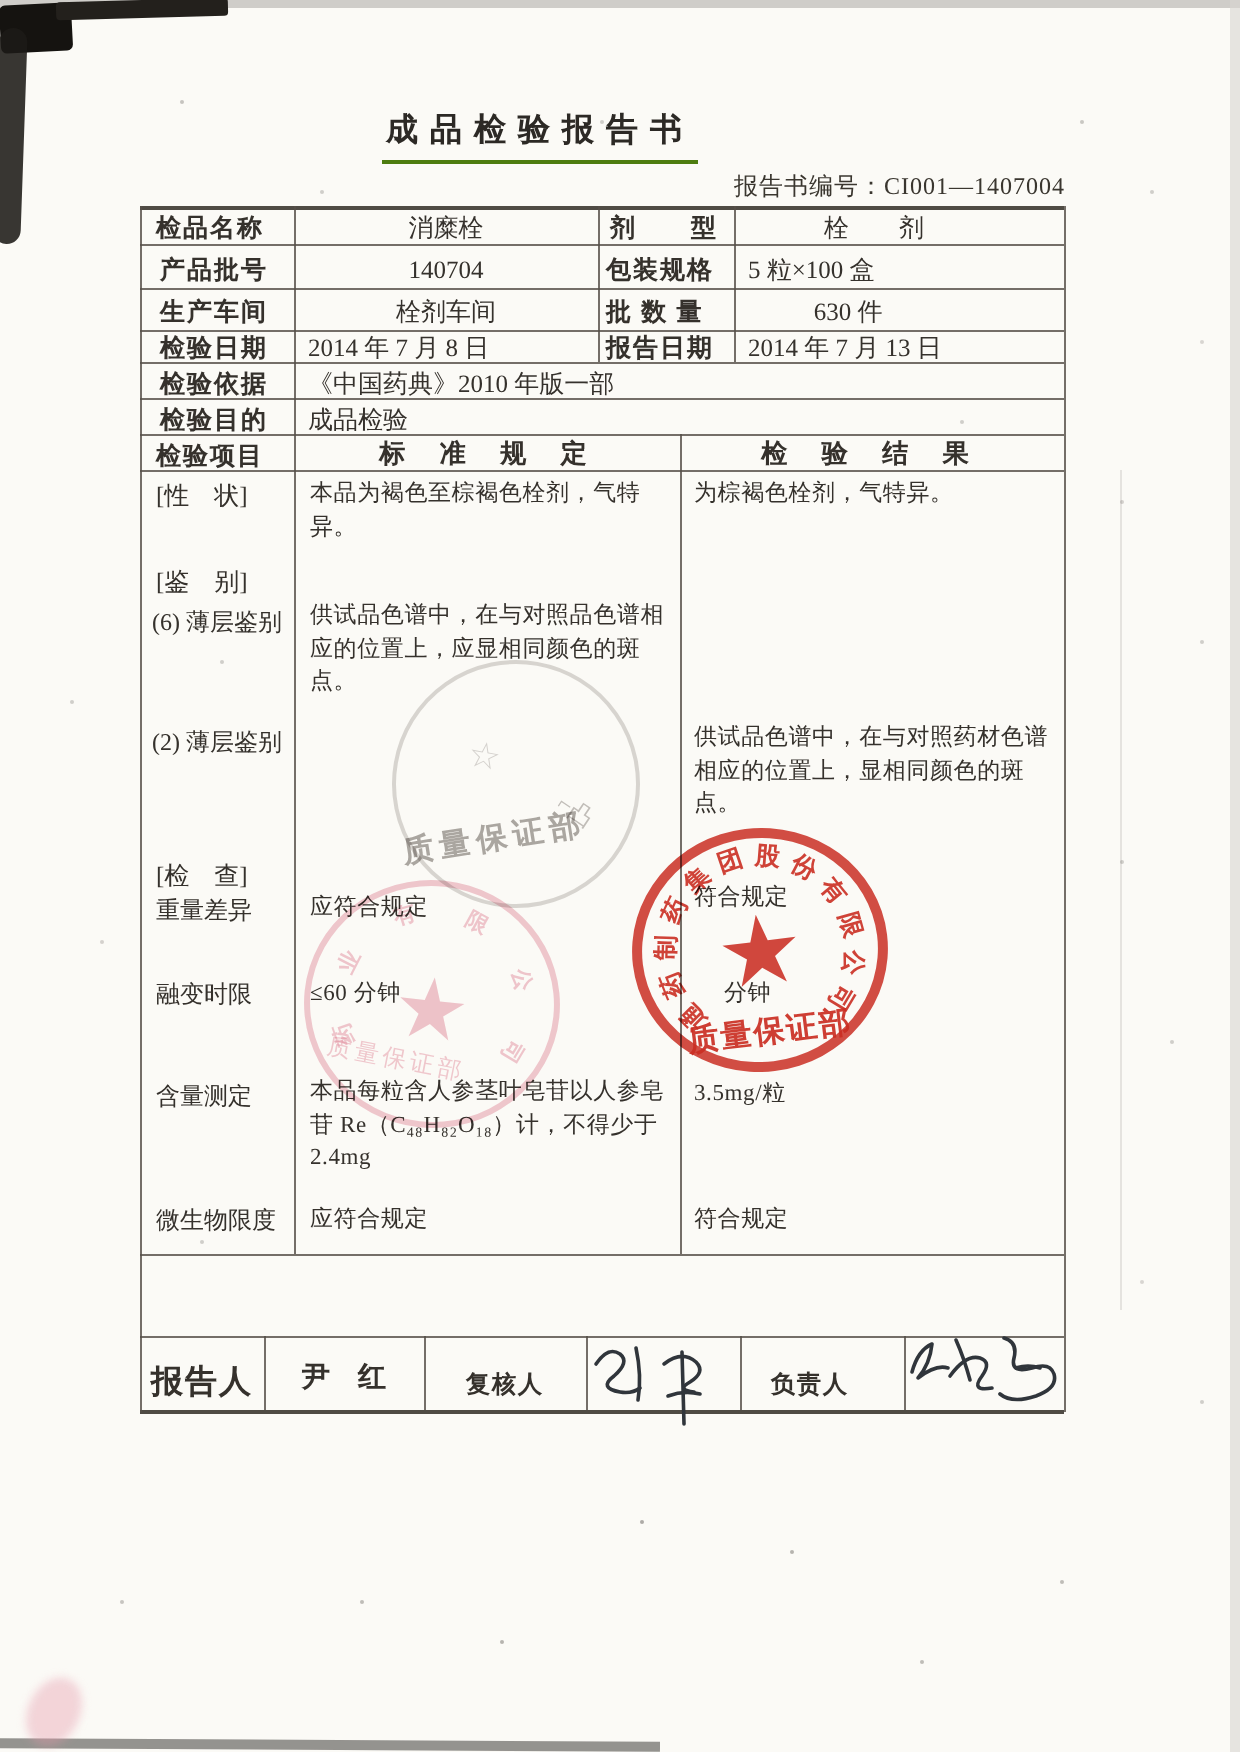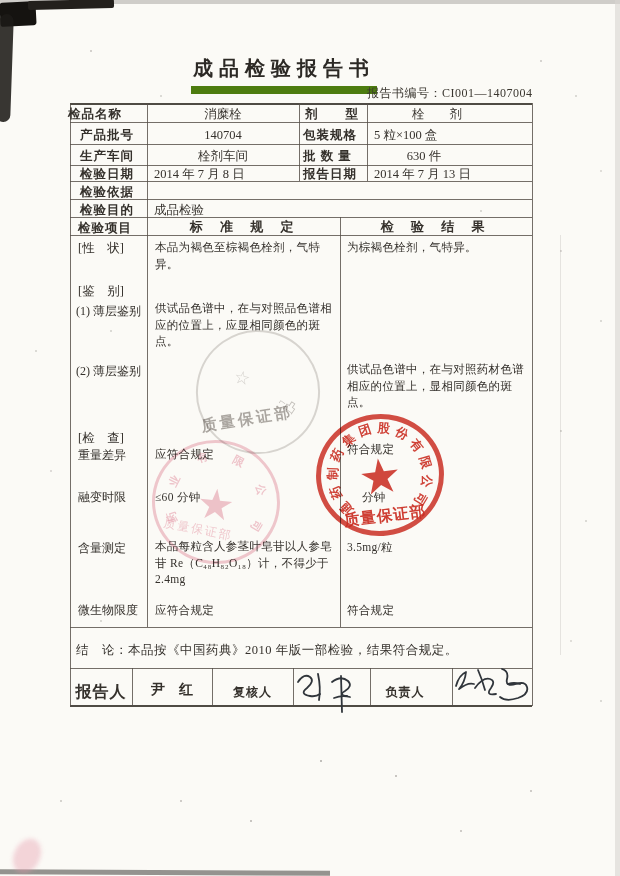--- a/index.html
+++ b/index.html
@@ -5,22 +5,22 @@
   html,body{margin:0;padding:0;}
   body{width:620px;height:876px;background:#e9e7e3;font-family:"Liberation Serif","DejaVu Serif",serif;}
   .scan{position:relative;width:620px;height:876px;background:#fbfaf6;overflow:hidden;}
   
   .t{position:absolute;color:#35312c;font-size:12.5px;line-height:16px;white-space:nowrap;}
   .lbl{font-weight:700;letter-spacing:1px;}
   .para{white-space:normal;font-size:11.5px;line-height:16.5px;letter-spacing:.3px;word-break:break-all;}
   .ctr{text-align:center;}
   .hdr{font-weight:700;letter-spacing:7px;font-size:13px;}
   
-  .title{position:absolute;left:191px;top:55px;font-size:20px;font-weight:700;letter-spacing:6px;
-         color:#2c2925;border-bottom:8px solid #4d7c0f;padding:0 2px 4px 2px;}
+  .title{position:absolute;left:191px;top:55px;font-size:16px;font-weight:700;letter-spacing:6px;
+         color:#2c2925;border-bottom:2px solid #4d7c0f;padding:0 2px 4px 2px;}
   .repno{position:absolute;top:85px;left:367px;font-size:12px;color:#3a362f;letter-spacing:.5px;}
   
   .hl,.vl{position:absolute;background:#554f48;opacity:.82;}
   .hl{height:1px;left:70px;width:462px;}
   .vl{width:1px;}
   .thick{height:2px;opacity:.9;background:#3c3731;}
   
   .stamp{position:absolute;mix-blend-mode:multiply;}
   .ring{position:absolute;inset:0;border-radius:50%;}
   .star{position:absolute;left:0;right:0;text-align:center;font-family:"DejaVu Sans",sans-serif;}
@@ -91,54 +91,55 @@
   <div class="vl" style="left:147px;top:103px;height:524px"></div>
   <div class="vl" style="left:299px;top:103px;height:78px"></div>
   <div class="vl" style="left:367px;top:103px;height:78px"></div>
   <div class="vl" style="left:340px;top:217px;height:410px"></div>
   <div class="vl" style="left:132px;top:668px;height:37px"></div>
   <div class="vl" style="left:212px;top:668px;height:37px"></div>
   <div class="vl" style="left:293px;top:668px;height:37px"></div>
   <div class="vl" style="left:370px;top:668px;height:37px"></div>
   <div class="vl" style="left:452px;top:668px;height:37px"></div>
 
-  <div class="t lbl" style="left:68px;top:106px">检品名称</div>
+  <div class="t lbl" style="left:78px;top:106px">检品名称</div>
   <div class="t ctr" style="left:147px;top:106px;width:152px">消糜栓</div>
   <div class="t lbl" style="left:305px;top:106px">剂　　型</div>
   <div class="t ctr" style="left:367px;top:106px;width:140px">栓　　剂</div>
 
   <div class="t lbl" style="left:80px;top:127px">产品批号</div>
   <div class="t ctr" style="left:147px;top:127px;width:152px">140704</div>
   <div class="t lbl" style="left:303px;top:127px">包装规格</div>
   <div class="t" style="left:374px;top:127px">5 粒×100 盒</div>
 
   <div class="t lbl" style="left:80px;top:148px">生产车间</div>
   <div class="t ctr" style="left:147px;top:148px;width:152px">栓剂车间</div>
   <div class="t lbl" style="left:303px;top:148px">批 数 量</div>
   <div class="t ctr" style="left:374px;top:148px;width:100px">630 件</div>
 
   <div class="t lbl" style="left:80px;top:166px">检验日期</div>
   <div class="t" style="left:154px;top:166px">2014 年 7 月 8 日</div>
   <div class="t lbl" style="left:303px;top:166px">报告日期</div>
   <div class="t" style="left:374px;top:166px">2014 年 7 月 13 日</div>
 
   <div class="t lbl" style="left:80px;top:184px">检验依据</div>
+  <div class="t" style="left:154px;top:184px">《中国药典》2010 年版一部</div>
   <div class="t lbl" style="left:80px;top:202px">检验目的</div>
   <div class="t" style="left:154px;top:202px">成品检验</div>
 
   <div class="t lbl" style="left:78px;top:220px">检验项目</div>
   <div class="t hdr ctr" style="left:340px;top:219px;width:192px">检 验 结 果</div>
   <div class="t hdr ctr" style="left:150px;top:219px;width:190px">标 准 规 定</div>
 
   <div class="t" style="left:78px;top:240px">[性　状]</div>
   <div class="t para" style="left:155px;top:239px;width:180px">本品为褐色至棕褐色栓剂，气特异。</div>
   <div class="t para" style="left:347px;top:239px;width:182px">为棕褐色栓剂，气特异。</div>
 
   <div class="t" style="left:78px;top:283px">[鉴　别]</div>
-  <div class="t" style="left:76px;top:303px;font-size:12px">(1) 薄层鉴别</div>
+  <div class="t" style="left:76px;top:303px;font-size:12px">(6) 薄层鉴别</div>
   <div class="t para" style="left:155px;top:300px;width:181px">供试品色谱中，在与对照品色谱相应的位置上，应显相同颜色的斑点。</div>
 
   <div class="t" style="left:76px;top:363px;font-size:12px">(2) 薄层鉴别</div>
   <div class="t para" style="left:347px;top:361px;width:183px">供试品色谱中，在与对照药材色谱相应的位置上，显相同颜色的斑点。</div>
 
   <div class="t" style="left:78px;top:430px">[检　查]</div>
   <div class="t" style="left:78px;top:447px;font-size:12px">重量差异</div>
   <div class="t para" style="left:155px;top:446px;width:180px">应符合规定</div>
   <div class="t para" style="left:347px;top:441px;width:180px">符合规定</div>
 
@@ -147,21 +148,20 @@
   <div class="t para" style="left:362px;top:489px;width:120px">分钟</div>
 
   <div class="t" style="left:78px;top:540px;font-size:12px">含量测定</div>
   <div class="t para" style="left:155px;top:538px;width:182px">本品每粒含人参茎叶皂苷以人参皂苷 Re（C₄₈H₈₂O₁₈）计，不得少于 2.4mg</div>
   <div class="t para" style="left:347px;top:539px;width:150px">3.5mg/粒</div>
 
   <div class="t" style="left:78px;top:602px;font-size:12px">微生物限度</div>
   <div class="t para" style="left:155px;top:602px;width:180px">应符合规定</div>
   <div class="t para" style="left:347px;top:602px;width:180px">符合规定</div>
 
-  <div class="t" style="left:76px;top:642px;font-size:12.5px;letter-spacing:.5px">结　论：本品按《中国药典》2010 年版一部检验，结果符合规定。</div>
 
   <div class="t lbl ctr" style="left:70px;top:684px;width:62px;font-size:16px">报告人</div>
   <div class="t ctr" style="left:132px;top:682px;width:80px;font-weight:700;font-size:14px">尹　红</div>
   <div class="t lbl ctr" style="left:212px;top:684px;width:81px;font-size:12px">复核人</div>
   <div class="t lbl ctr" style="left:364px;top:684px;width:82px;font-size:12px">负责人</div>
 
   <svg class="sig" style="left:288px;top:666px" width="85" height="48" viewBox="0 0 85 48">
     <path d="M10,16 q6,-9 12,-5 q5,4 -3,11 q-8,6 3,8 q6,1 10,-2"></path>
     <path d="M30,8 q3,14 1,26"></path>
     <path d="M44,16 q9,-7 16,-1 q5,5 -3,10 q-7,4 2,5"></path>

